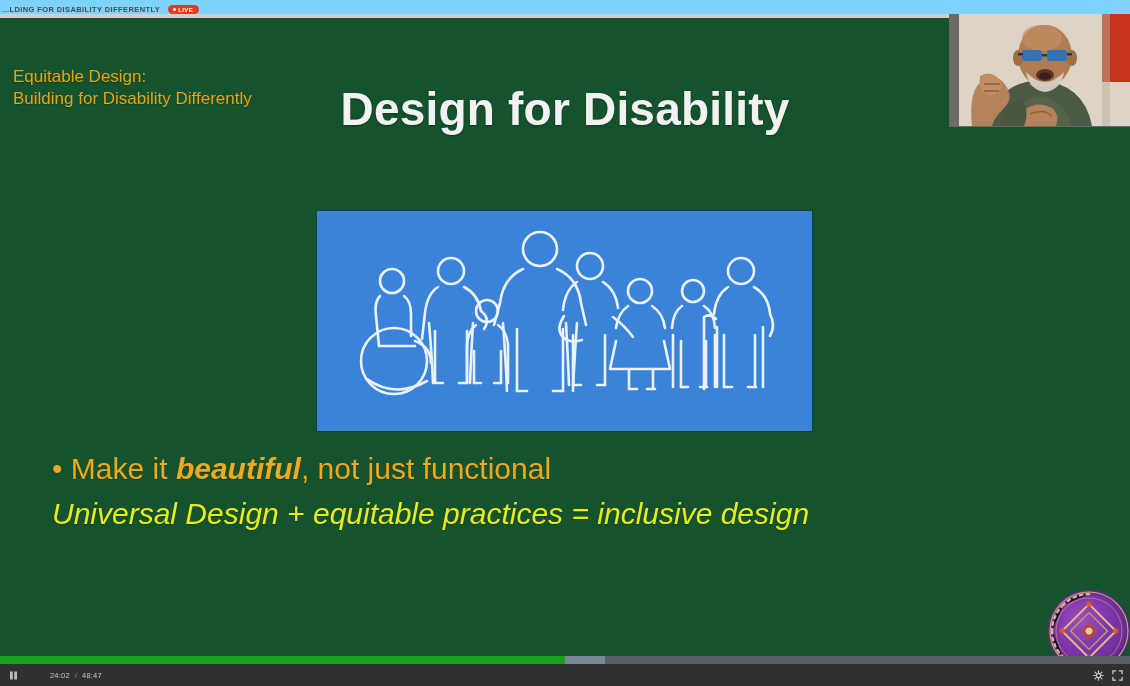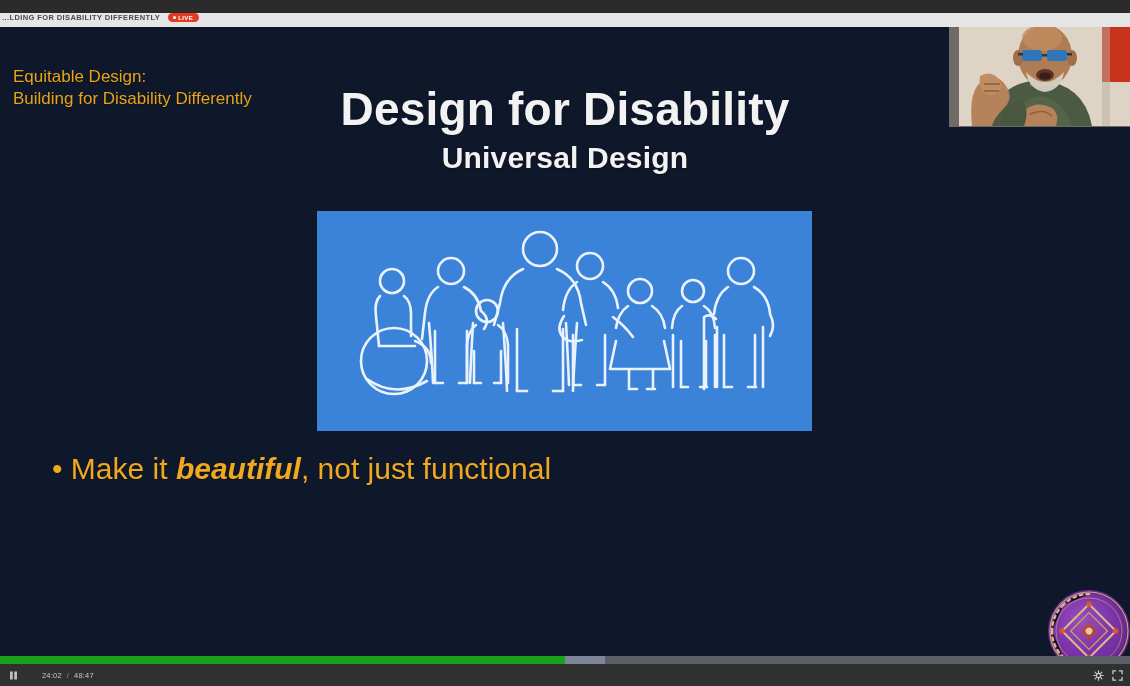--- a/index.html
+++ b/index.html
@@ -16,25 +16,24 @@
     position: relative;
     width: 1130px; height: 686px;
     background: #2b2b2b;
     overflow: hidden;
   }
 
   
   #topbar {
     position: absolute; left: 0; top: 0;
     width: 1130px; height: 14px;
-    background: #e5e5e5;
-    display: flex; align-items: flex-start;
+    background: #7dd3fc;
+    display: flex; align-items: flex-end;
     overflow: hidden;
     z-index: 30;
-    margin-top: 13px;
   }
   #topbar-title {
     font-size: 7.5px;
     letter-spacing: 0.4px;
     color: #4a4a4a;
     font-weight: 600;
     padding-left: 2px;
     white-space: nowrap;
   }
   #live-badge {
@@ -55,21 +54,21 @@
     background: #ffffff;
     border-radius: 50%;
     display: inline-block;
   }
 
   
   #stage {
     position: absolute;
     left: 0; top: 14px;
     width: 1130px; height: 642px;
-    background: #0f172a;
+    background: #14532d;
     overflow: hidden;
   }
   #stage-topedge {
     position: absolute; left: 0; top: 0;
     width: 1130px; height: 4px;
     background: #cfcfcf;
   }
 
   
   #corner-title {
@@ -199,21 +198,21 @@
     align-items: center;
     z-index: 25;
   }
   .ctrl-icon {
     width: 14px; height: 14px;
     margin-left: 6px;
     display: flex; align-items: center; justify-content: center;
     opacity: 0.85;
   }
   #time-display {
-    margin-left: 22px;
+    margin-left: 30px;
     color: #c8c8c8;
     font-size: 7.5px;
     letter-spacing: 0.2px;
     display: flex; align-items: flex-start; gap: 5px;
     font-family: "Liberation Sans", sans-serif;
   }
   #time-sep { color: #909090; }
   #ctrl-right {
     margin-left: auto;
     display: flex; align-items: center; gap: 7px;
@@ -239,21 +238,20 @@
   </div>
 
   <div id="stage">
     <div id="stage-topedge"></div>
 
     <div id="corner-title">Equitable Design:
 Building for Disability Differently</div>
 
     <div id="heading">
       <div id="heading-line1">Design for Disability</div>
-      <div id="heading-line2">Universal Design</div>
     </div>
 
     <div id="illustration">
       <svg width="495" height="220" viewBox="0 0 495 220" fill="none" stroke="#eaf2fd" stroke-width="2.6" stroke-linecap="round" stroke-linejoin="round">
 
         <g>
           <circle cx="75" cy="70" r="12"></circle>
           <path d="M63 85 q-6 6 -4 20 l3 30"></path>
           <path d="M87 85 q7 5 7 18 l0 22"></path>
           <path d="M62 135 h36"></path>
@@ -348,20 +346,21 @@
           <path d="M446 116 v60"></path>
           <path d="M399 108 q-6 -6 -12 -2 l0 72"></path>
         </g>
       </svg>
     </div>
 
     <div id="bullets">
       <div class="bullet-row" id="bullet2">
         <span>•</span><span>  Make it </span><span class="em">beautiful</span><span>, not just functional</span>
       </div>
+      <div id="equation">Universal Design + equitable practices = inclusive design</div>
     </div>
 
     <div id="seal">
       <svg width="82" height="82" viewBox="0 0 82 82">
         <circle cx="41" cy="41" r="39" fill="none" stroke="#d8b77a" stroke-width="1.2" opacity="0.85"></circle>
         <circle cx="41" cy="41" r="33" fill="none" stroke="#d8b77a" stroke-width="0.9" opacity="0.6"></circle>
         <g stroke="#e3c489" stroke-width="2.4" opacity="0.9" stroke-linecap="round">
           <path d="M41 4 a37 37 0 0 0 -26 11" stroke-dasharray="2.5 4.2"></path>
           <path d="M15 15 a37 37 0 0 0 -11 26" stroke-dasharray="2.5 4.2"></path>
           <path d="M4 41 a37 37 0 0 0 11 26" stroke-dasharray="2.5 4.2"></path>

